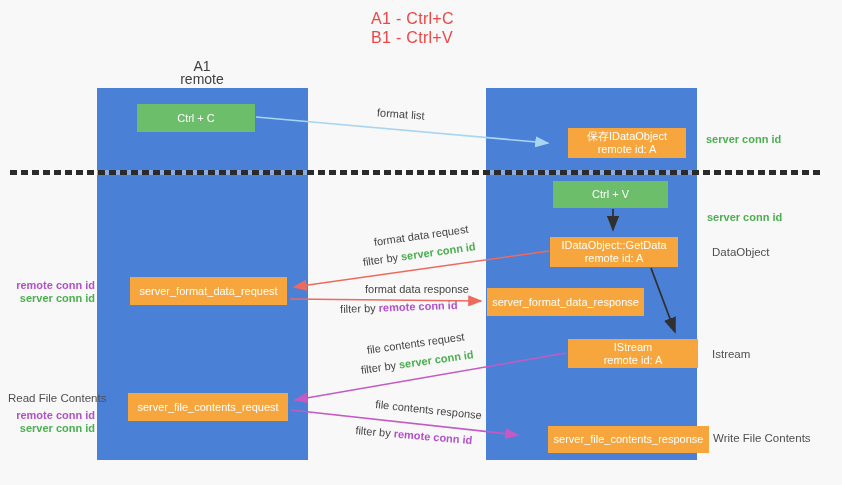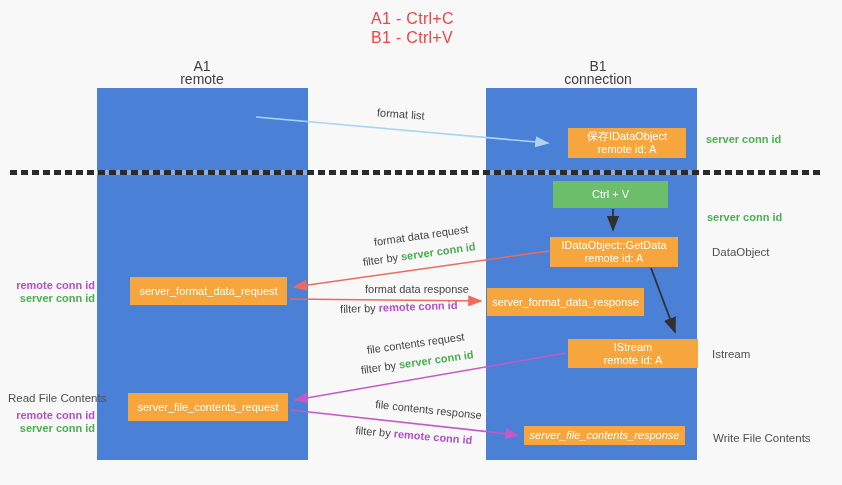--- a/index.html
+++ b/index.html
@@ -40,24 +40,20 @@
 
   <div class="abs title">
     <div>A1 - Ctrl+C</div>
     <div>B1 - Ctrl+V</div>
   </div>
 
   <div class="abs lifeline-header" style="left:137px; top:60px;">
     <div>A1</div>
     <div>remote</div>
   </div>
-  <div class="abs lifeline-header" style="left:533px; top:60px;">
-    <div>B1</div>
-    <div>connection</div>
-  </div>
 
   <div class="abs lifeline" style="left:97px;"></div>
   <div class="abs lifeline" style="left:486px;"></div>
 
   <svg class="overlay" width="842" height="485" viewBox="0 0 842 485">
     <defs>
       <marker id="m-blue" markerWidth="9" markerHeight="7" refX="8" refY="3.5" orient="auto">
         <path d="M0,0 L9,3.5 L0,7 z" fill="#a9d5f2"></path>
       </marker>
       <marker id="m-black" markerWidth="9" markerHeight="7" refX="8" refY="3.5" orient="auto">
@@ -74,20 +70,23 @@
     <line x1="613" y1="209" x2="613" y2="230" stroke="#303030" stroke-width="1.8" marker-end="url(#m-black)"></line>
     <line x1="651" y1="268" x2="675" y2="332" stroke="#303030" stroke-width="1.8" marker-end="url(#m-black)"></line>
     <line x1="549" y1="251" x2="294" y2="287" stroke="#ed6a5e" stroke-width="1.6" marker-end="url(#m-red)"></line>
     <line x1="290" y1="299" x2="481" y2="301" stroke="#ed6a5e" stroke-width="1.6" marker-end="url(#m-red)"></line>
     <line x1="566" y1="353" x2="295" y2="400" stroke="#c45ac4" stroke-width="1.6" marker-end="url(#m-magenta)"></line>
     <line x1="291" y1="410" x2="518" y2="435" stroke="#c45ac4" stroke-width="1.6" marker-end="url(#m-magenta)"></line>
   </svg>
 
   <div class="abs dotline"></div>
 
+  <div class="abs node green" style="left:137px; top:104px; width:118px; height:28px;">
+    <div>Ctrl + C</div>
+  </div>
   <div class="abs node green" style="left:553px; top:181px; width:115px; height:27px;">
     <div>Ctrl + V</div>
   </div>
 
   <div class="abs node orange" style="left:568px; top:128px; width:118px; height:30px;">
     <div>保存IDataObject</div>
     <div>remote id: A</div>
   </div>
   <div class="abs node orange" style="left:550px; top:237px; width:128px; height:30px;">
     <div>IDataObject::GetData</div>
@@ -99,21 +98,21 @@
   </div>
   <div class="abs node orange" style="left:487px; top:288px; width:157px; height:28px;">
     <div>server_format_data_response</div>
   </div>
   <div class="abs node orange" style="left:130px; top:277px; width:157px; height:28px;">
     <div>server_format_data_request</div>
   </div>
   <div class="abs node orange" style="left:128px; top:393px; width:160px; height:28px;">
     <div>server_file_contents_request</div>
   </div>
-  <div class="abs node orange" style="left:524px; top:426px; width:161px; height:19px;font-style:italic;">
+  <div class="abs node orange" style="left:548px; top:426px; width:161px; height:27px;">
     <div>server_file_contents_response</div>
   </div>
 
   <div class="abs ann green-ann" style="left:706px; top:133px;">server conn id</div>
   <div class="abs ann green-ann" style="left:707px; top:211px;">server conn id</div>
   <div class="abs ann gray-ann" style="left:712px; top:246px;">DataObject</div>
   <div class="abs ann gray-ann" style="left:712px; top:348px;">Istream</div>
   <div class="abs ann gray-ann" style="left:713px; top:432px;">Write File Contents</div>
 
   <div class="abs ann pair" style="left:0px; top:279px;">

